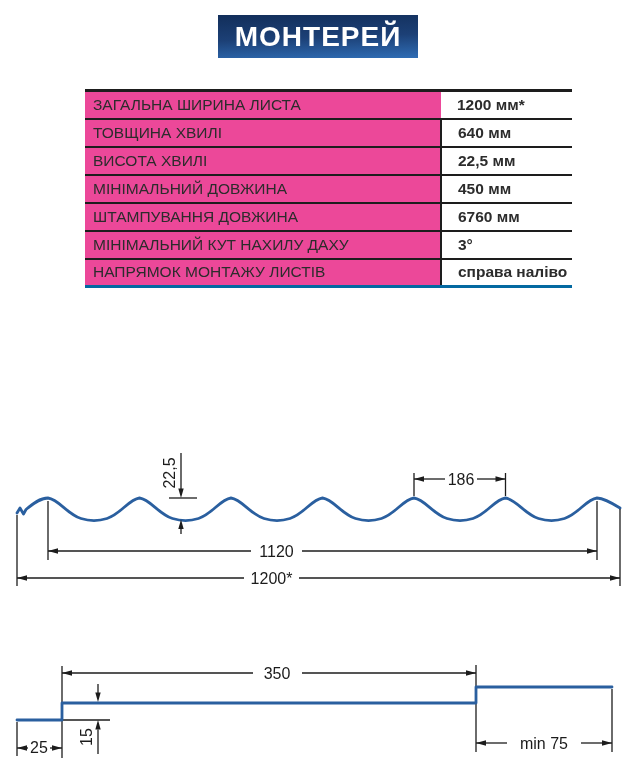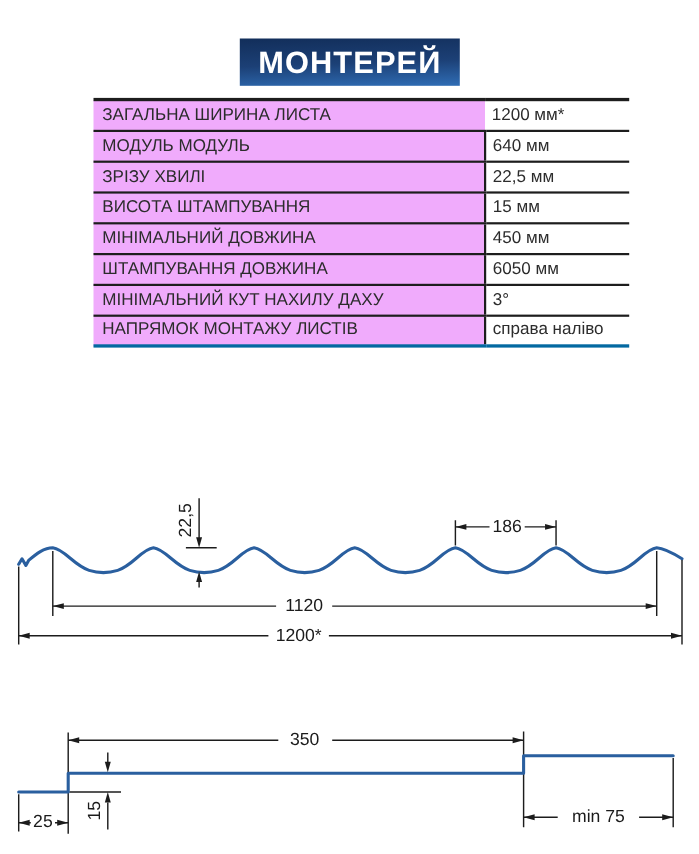--- a/index.html
+++ b/index.html
@@ -5,41 +5,41 @@
   html,body { margin:0; padding:0; background:#ffffff; }
   .page {
     position:relative; width:635px; height:776px; background:#ffffff;
     font-family:"Liberation Sans", sans-serif; overflow:hidden;
   }
 
   
   .title-badge {
     position:absolute; left:218px; top:15px; width:200px; height:43px;
     background:linear-gradient(178deg, #122e5a 0%, #1c4076 52%, #2f6db5 100%);
-    display:flex; align-items:center; justify-content:center;margin-top:20px;
+    display:flex; align-items:center; justify-content:center;
   }
   .title-badge span {
     color:#ffffff; font-weight:bold; font-size:28px; letter-spacing:1px;
     line-height:1;
   }
 
   
   table.spec {
     position:absolute; left:85px; top:89px; width:487px;
     border-collapse:collapse; border-spacing:0;
     border-top:3px solid #1d1d1d;
   }
   table.spec tr { height:28px; }
   table.spec td {
     font-size:15.5px; color:#2c2c2c; vertical-align:middle;
     border-bottom:2px solid #1d1d1d; padding:0;
     white-space:nowrap;
   }
-  table.spec td.lbl { background:#f0abfc; width:347px; padding-left:8px;margin-top:27px; }
-  table.spec td.val { background:#ffffff; padding-left:6px; border-left:2px solid #1d1d1d; }
+  table.spec td.lbl { background:#ec4899; width:347px; padding-left:8px;margin-top:27px; }
+  table.spec td.val { background:#ffffff; padding-left:16px; border-left:2px solid #1d1d1d;font-weight:bold; }
   table.spec tr:first-child td.val { border-left:none; }
   table.spec tr:last-child td { border-bottom:3px solid #0369a1; }
 
   
   svg { position:absolute; left:0; }
   #wave-svg { top:440px; }
   #module-svg { top:640px; }
   .blue-line { stroke:#2a5f9f; stroke-width:2.8; fill:none; stroke-linejoin:round; stroke-linecap:round; }
   .dim-line { stroke:#1c1c1c; stroke-width:1.3; fill:none; }
   .dim-arrow { fill:#1c1c1c; stroke:none; }
@@ -57,38 +57,34 @@
     <span>МОНТЕРЕЙ</span>
   </div>
 
   <table class="spec">
     <tbody>
         <tr>
           <td class="lbl">ЗАГАЛЬНА ШИРИНА ЛИСТА</td>
           <td class="val">1200 мм*</td>
         </tr>
         <tr>
-          <td class="lbl">МОДУЛЬ МОДУЛЬ</td>
+          <td class="lbl">ТОВЩИНА ХВИЛІ</td>
           <td class="val">640 мм</td>
         </tr>
         <tr>
-          <td class="lbl">ЗРІЗУ ХВИЛІ</td>
+          <td class="lbl">ВИСОТА ХВИЛІ</td>
           <td class="val">22,5 мм</td>
-        </tr>
-        <tr>
-          <td class="lbl">ВИСОТА ШТАМПУВАННЯ</td>
-          <td class="val">15 мм</td>
         </tr>
         <tr>
           <td class="lbl">МІНІМАЛЬНИЙ ДОВЖИНА</td>
           <td class="val">450 мм</td>
         </tr>
         <tr>
           <td class="lbl">ШТАМПУВАННЯ ДОВЖИНА</td>
-          <td class="val">6050 мм</td>
+          <td class="val">6760 мм</td>
         </tr>
         <tr>
           <td class="lbl">МІНІМАЛЬНИЙ КУТ НАХИЛУ ДАХУ</td>
           <td class="val">3°</td>
         </tr>
         <tr>
           <td class="lbl">НАПРЯМОК МОНТАЖУ ЛИСТІВ</td>
           <td class="val">справа наліво</td>
         </tr>
       </tbody>

